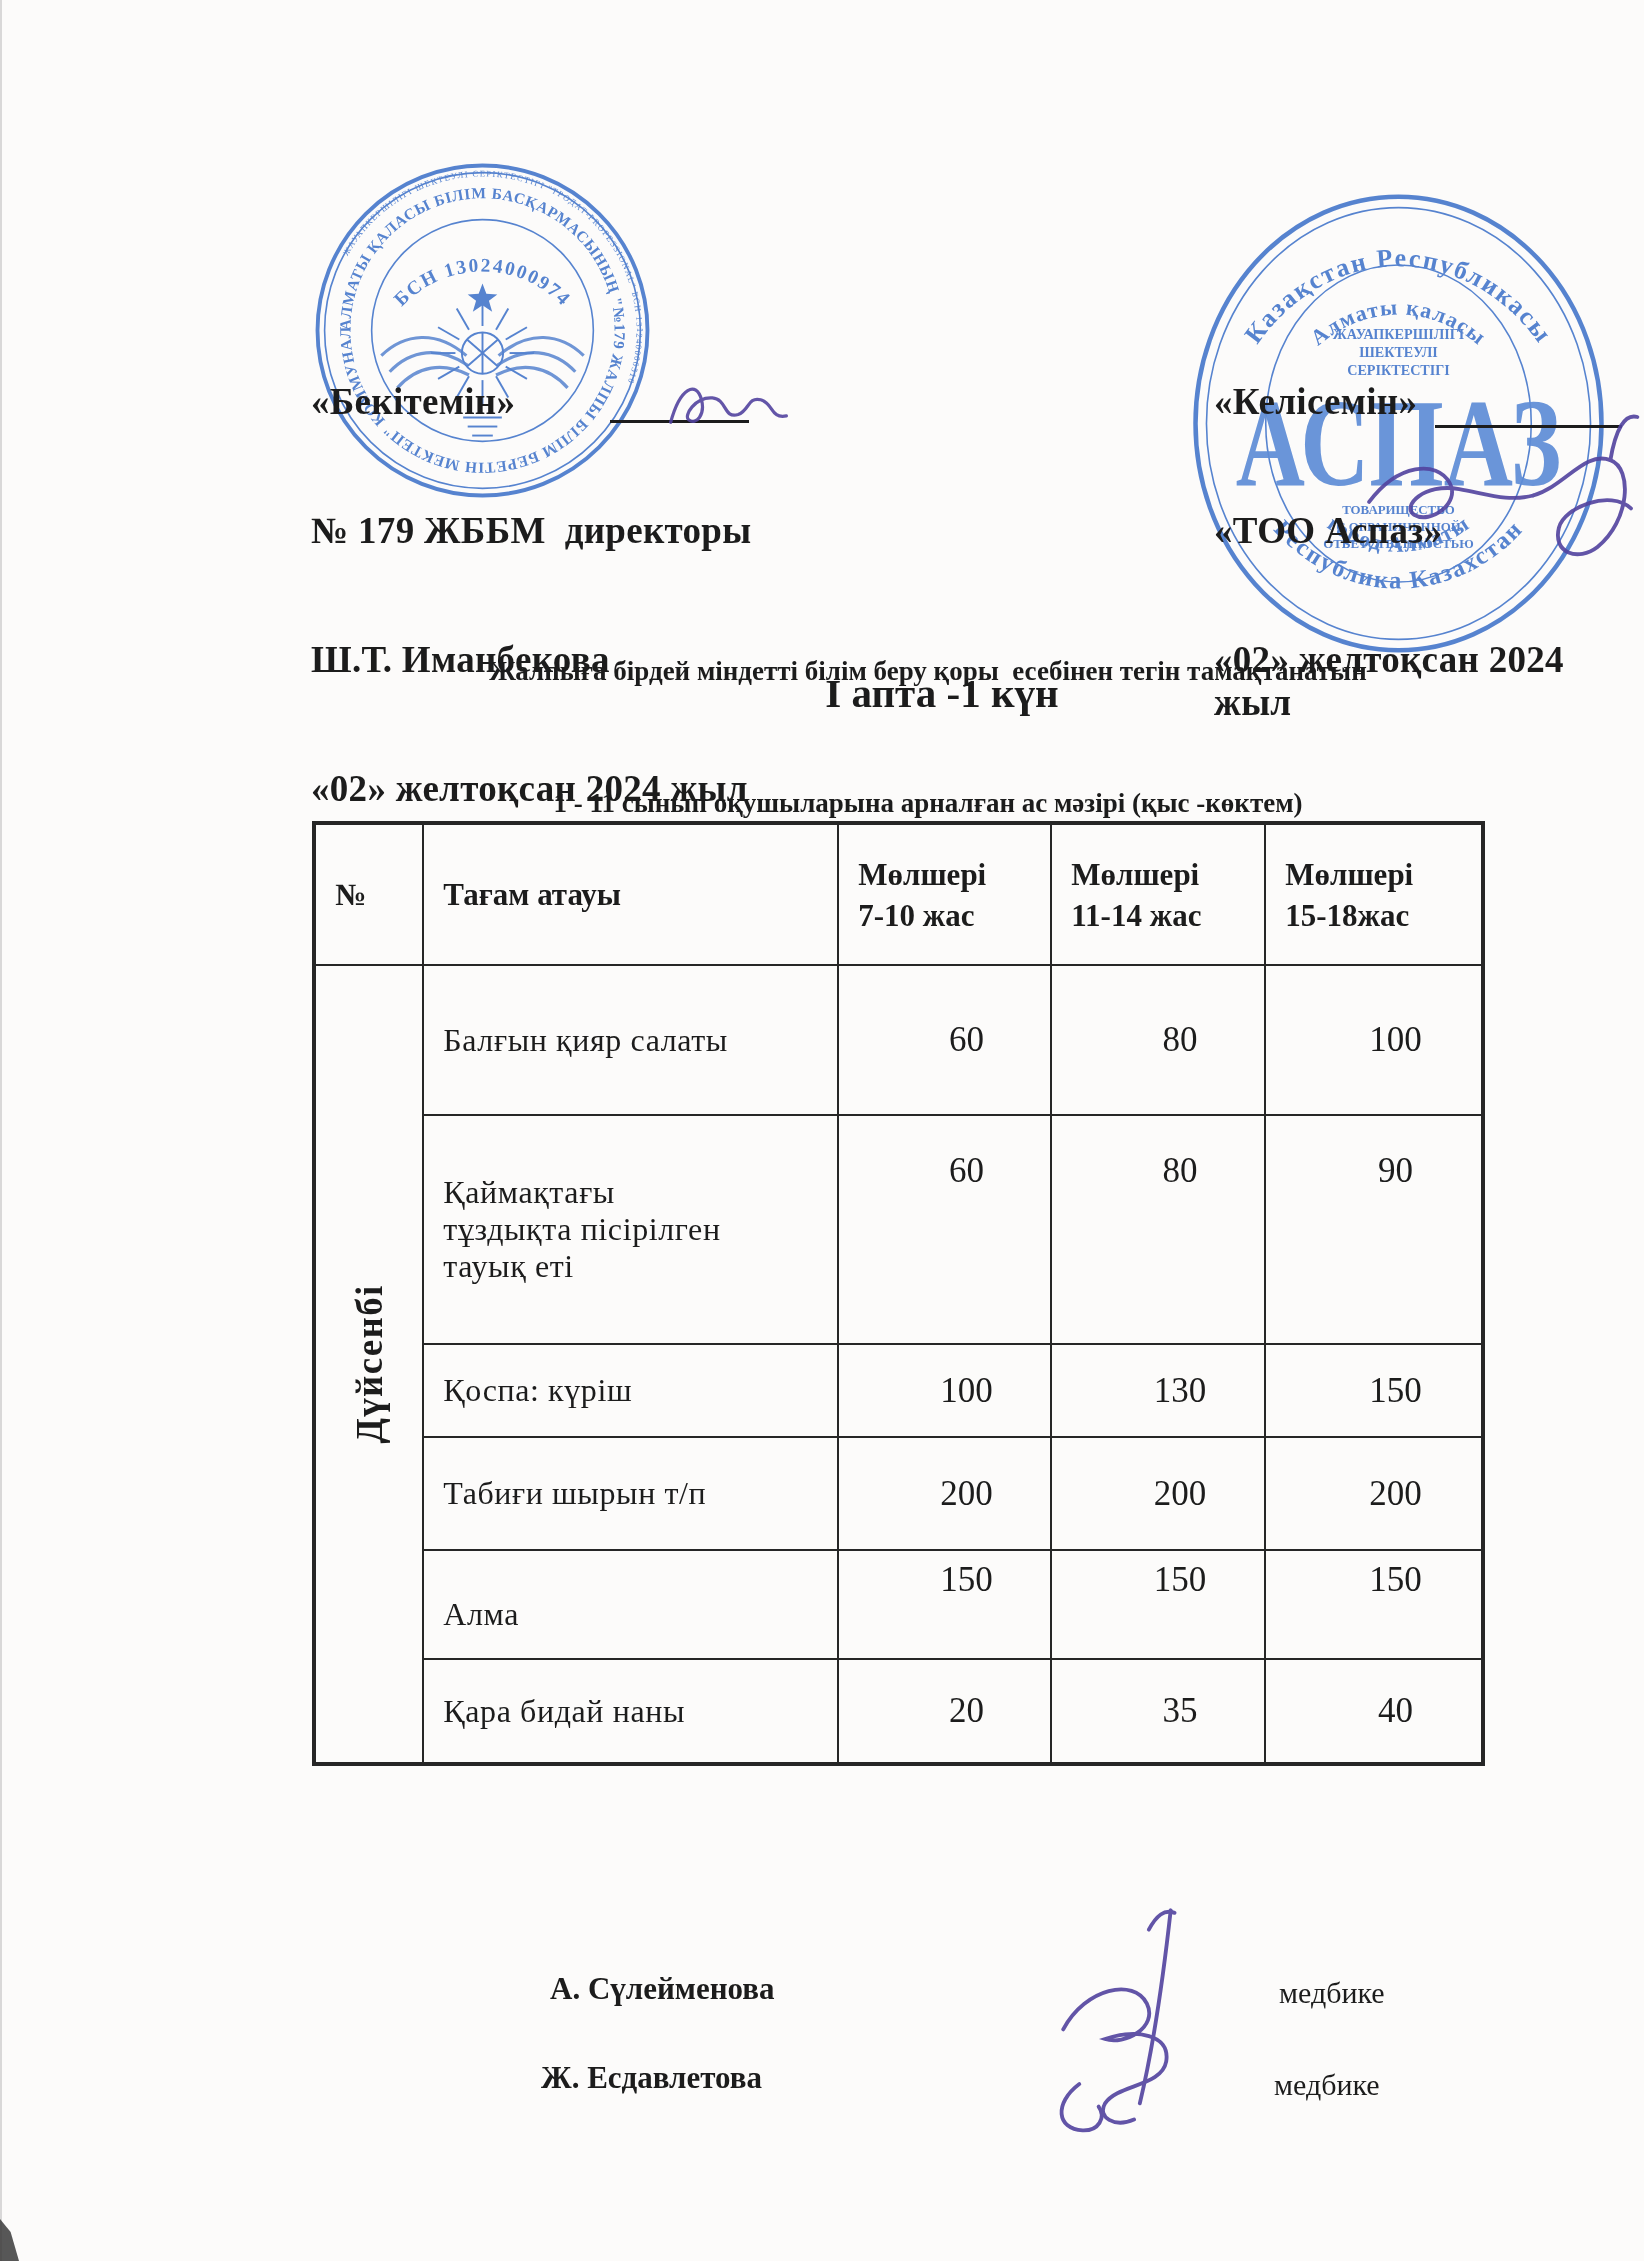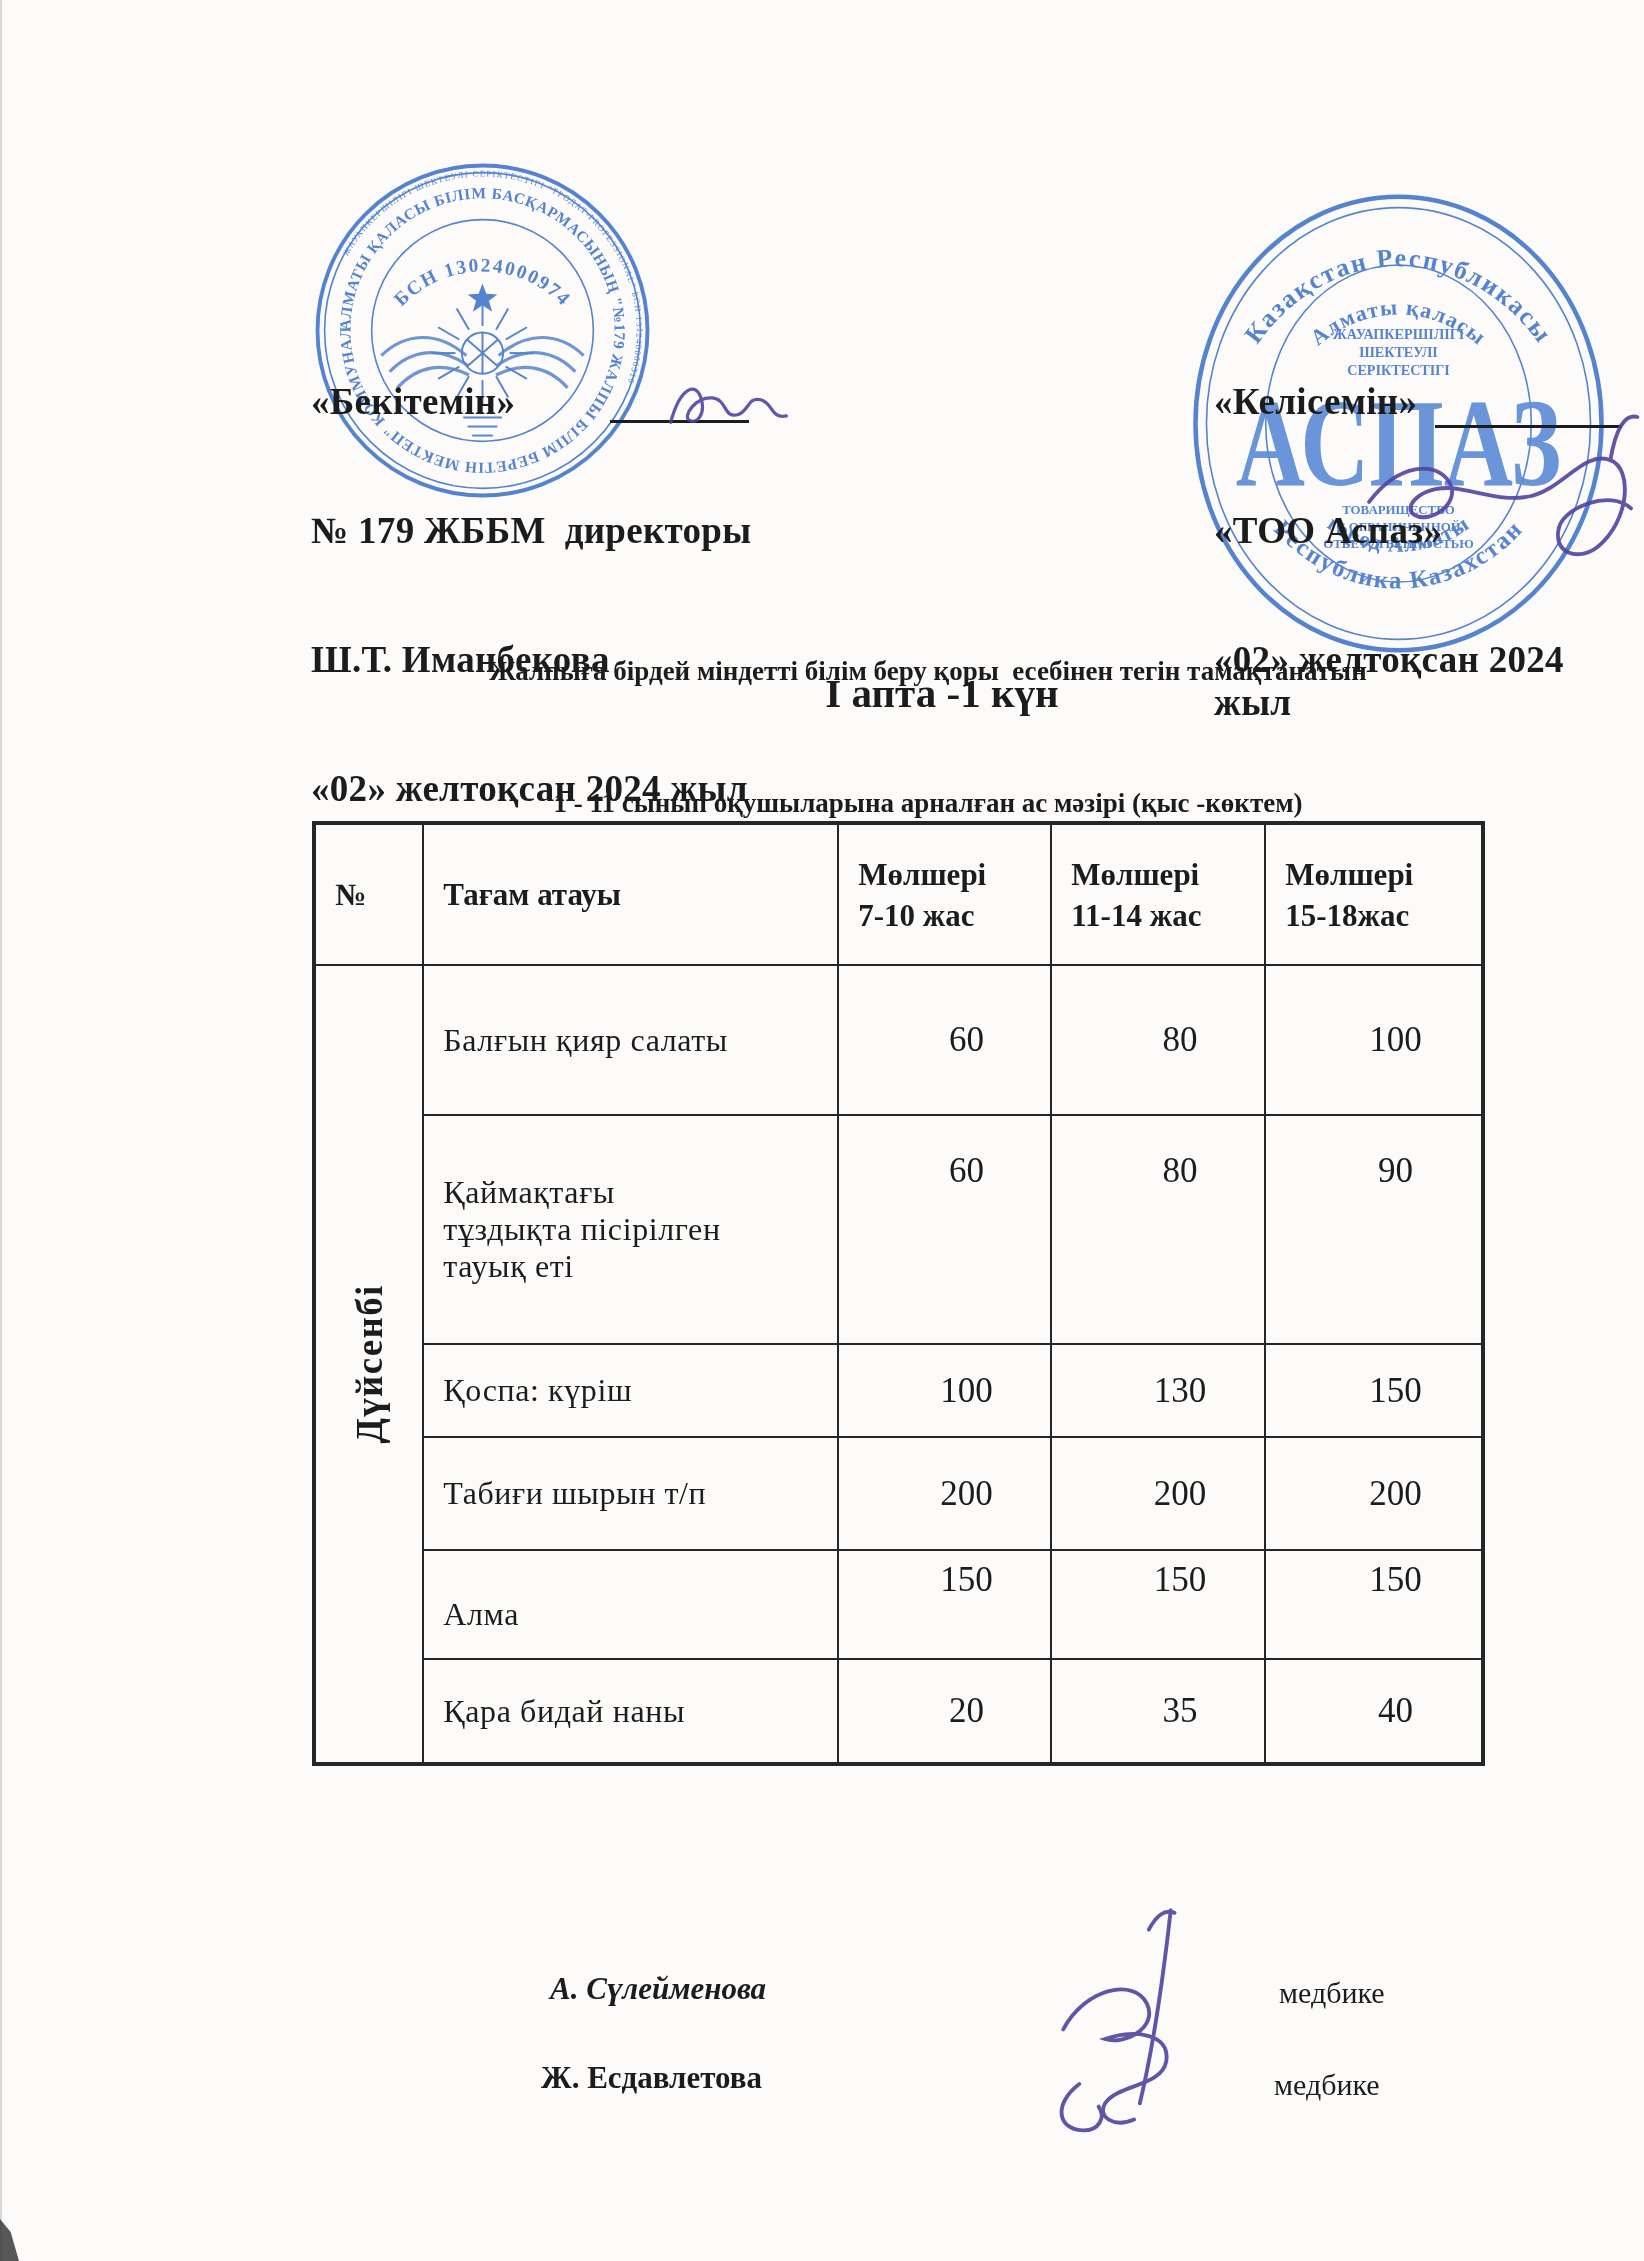--- a/index.html
+++ b/index.html
@@ -272,21 +272,21 @@
       <td class="name">
         <span class="pad">Қара бидай наны</span>
           </td>
       <td class="num">20</td>
       <td class="num">35</td>
       <td class="num">40</td>
     </tr>
   </tbody>
     </table>
 
-  <div class="foot-name" style="left:550px;top:1971px;font-style:italic;">А. Сүлейменова</div>
+  <div class="foot-name" style="left:550px;top:1971px;">А. Сүлейменова</div>
   <div class="foot-role" style="left:1279px;top:1976px;">медбике</div>
   <div class="foot-name" style="left:541px;top:2060px;">Ж. Есдавлетова</div>
   <div class="foot-role" style="left:1274px;top:2068px;">медбике</div>
 
   <svg class="signature" style="left:1002px;top:1891px;" width="219" height="251" viewBox="0 0 340 390">
     <g stroke="#52439f" stroke-width="6" fill="none" stroke-linecap="round" opacity=".9">
       <path d="M 262,30 C 252,120 238,230 214,330"></path>
       <path d="M 95,215 C 130,150 205,135 225,175 C 243,212 190,240 160,230 C 208,214 262,222 255,265 C 248,304 180,300 160,330 C 147,352 175,368 205,355"></path>
       <path d="M 120,300 C 80,330 85,370 125,372 C 150,373 162,352 150,335"></path>
       <path d="M 228,60 C 240,38 252,28 268,34"></path>

